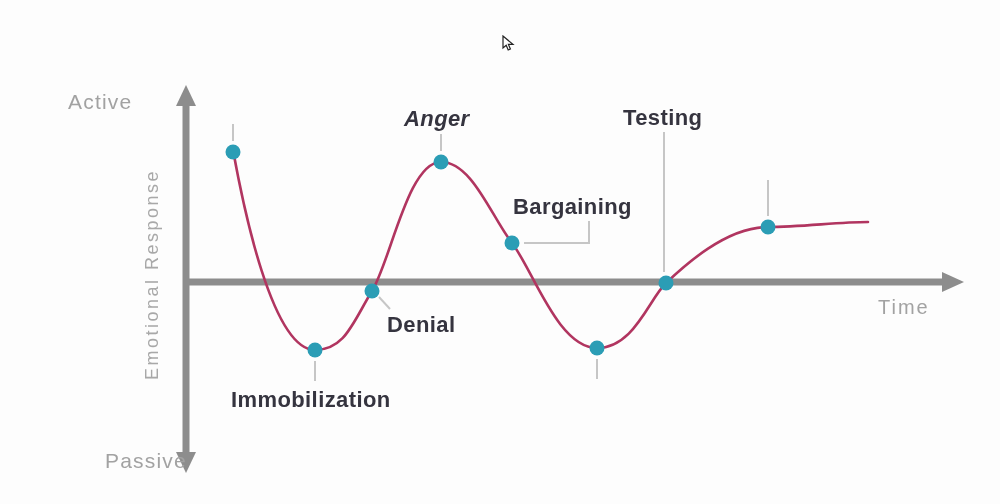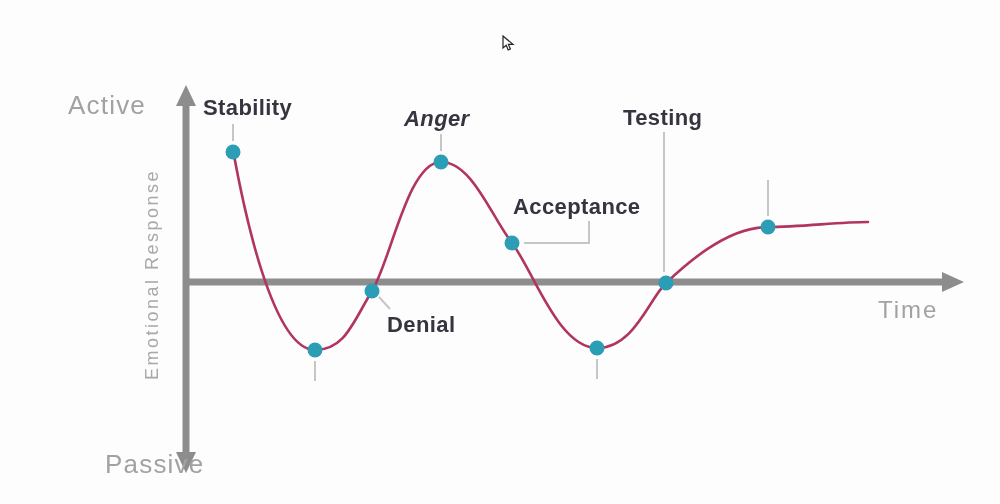--- a/index.html
+++ b/index.html
@@ -24,27 +24,27 @@
   .stage-label {
     position: absolute;
     font-size: 22px;
     font-weight: 700;
     color: #35343f;
     letter-spacing: 0.4px;
     white-space: nowrap;
   }
   .axis-label {
     position: absolute;
-    font-size: 26px;
+    font-size: 21px;
     color: #a2a2a2;
     letter-spacing: 1.2px;
     white-space: nowrap;
   }
   .time-label {
-    font-size: 24px;
+    font-size: 20px;
     letter-spacing: 2px;
   }
   .y-title {
     position: absolute;
     left: 2px;
     top: 264px;
     width: 300px;
     text-align: center;
     transform: rotate(-90deg);
     font-size: 18px;
@@ -78,24 +78,24 @@
       <circle cx="315" cy="350" r="7.5" fill="#2b9db5"></circle>
       <circle cx="372" cy="291" r="7.5" fill="#2b9db5"></circle>
       <circle cx="441" cy="162" r="7.5" fill="#2b9db5"></circle>
       <circle cx="512" cy="243" r="7.5" fill="#2b9db5"></circle>
       <circle cx="597" cy="348" r="7.5" fill="#2b9db5"></circle>
       <circle cx="666" cy="283" r="7.5" fill="#2b9db5"></circle>
       <circle cx="768" cy="227" r="7.5" fill="#2b9db5"></circle>
     </svg>
 
   <div id="labels-layer" style="color: rgb(53, 52, 63);">
-      <div class="stage-label" style="left: 203px; top: 95px;">Stability</div>
+      <div class="stage-label" style="left: 231px; top: 387px;">Immobilization</div>
       <div class="stage-label" style="left: 387px; top: 312px;">Denial</div>
       <div class="stage-label" style="left: 404px; top: 106px; font-style: italic;">Anger</div>
-      <div class="stage-label" style="left: 513px; top: 194px;">Acceptance</div>
+      <div class="stage-label" style="left: 513px; top: 194px;">Bargaining</div>
       <div class="stage-label" style="left: 623px; top: 105px;">Testing</div>
     </div>
 
   <div class="axis-label" style="left: 68px; top: 90px; color: rgb(162, 162, 162);">Active</div>
 
   <div class="axis-label" style="left: 57px; top: 449px; color: rgb(162, 162, 162); margin-left: 48px;">Passive</div>
 
   <div class="y-title">Emotional Response</div>
 
   <div class="axis-label time-label" style="left: 878px; top: 296px; color: rgb(162, 162, 162);">Time</div>

